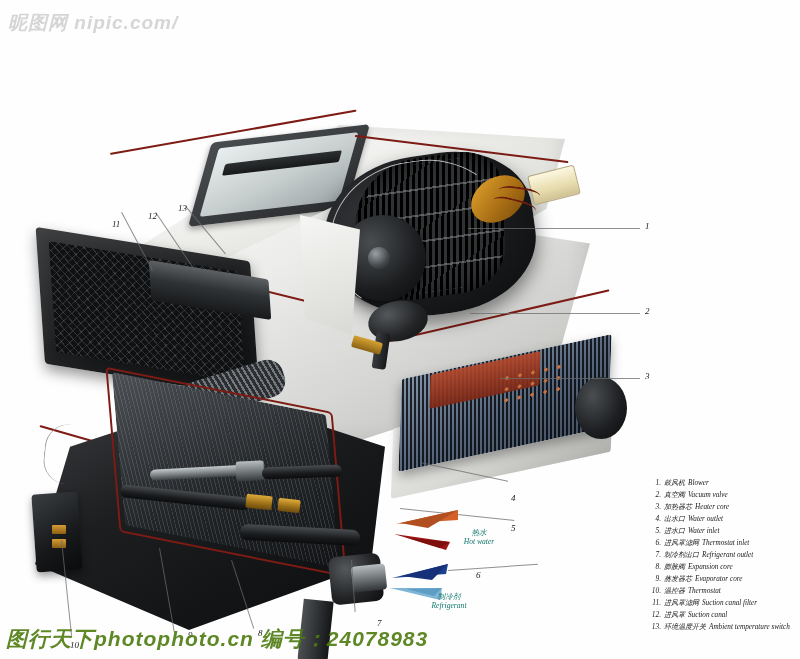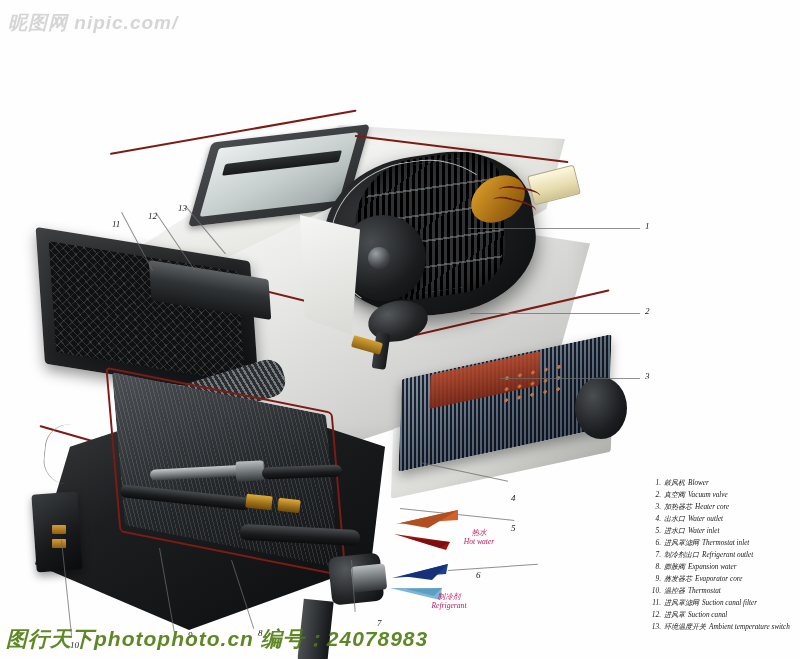--- a/index.html
+++ b/index.html
@@ -42,21 +42,21 @@
   .legend .row{display:flex;white-space:nowrap;margin-bottom:1.4px;}
   .legend .num{width:13px;text-align:right;margin-right:3px;flex:none;}
   .legend .cn{font-family:"DejaVu Sans",sans-serif;font-size:7px;margin-right:3px;}
   .legend .en{font-family:"Liberation Serif",serif;font-size:7.2px;}
 
   
   .callout{position:absolute;font-size:9px;color:#222;font-family:"Liberation Serif",serif;}
   .lead{position:absolute;background:#6b6b6b;height:1px;transform-origin:0 0;opacity:.75;}
 
   
-  .flowlbl{position:absolute;text-align:center;line-height:9px;color:#be185d;}
+  .flowlbl{position:absolute;text-align:center;line-height:9px;color:#0f766e;}
   .flowlbl .cn{font-family:"DejaVu Sans",sans-serif;font-size:7.6px;display:block;}
   .flowlbl .en{font-family:"Liberation Serif",serif;font-size:7.6px;display:block;}
 
   
   .art{position:absolute;left:0;top:95px;width:660px;height:560px;}
 
   .piece{position:absolute;}
 
   
   .top-shell{
@@ -451,21 +451,21 @@
       <span class="en">Thermostat inlet</span>
     </div>
     <div class="row">
       <span class="num">7.</span>
       <span class="cn">制冷剂出口</span>
       <span class="en">Refrigerant outlet</span>
     </div>
     <div class="row">
       <span class="num">8.</span>
       <span class="cn">膨胀阀</span>
-      <span class="en">Expansion water</span>
+      <span class="en">Expansion core</span>
     </div>
     <div class="row">
       <span class="num">9.</span>
       <span class="cn">蒸发器芯</span>
       <span class="en">Evaporator core</span>
     </div>
     <div class="row">
       <span class="num">10.</span>
       <span class="cn">温控器</span>
       <span class="en">Thermostat</span>

